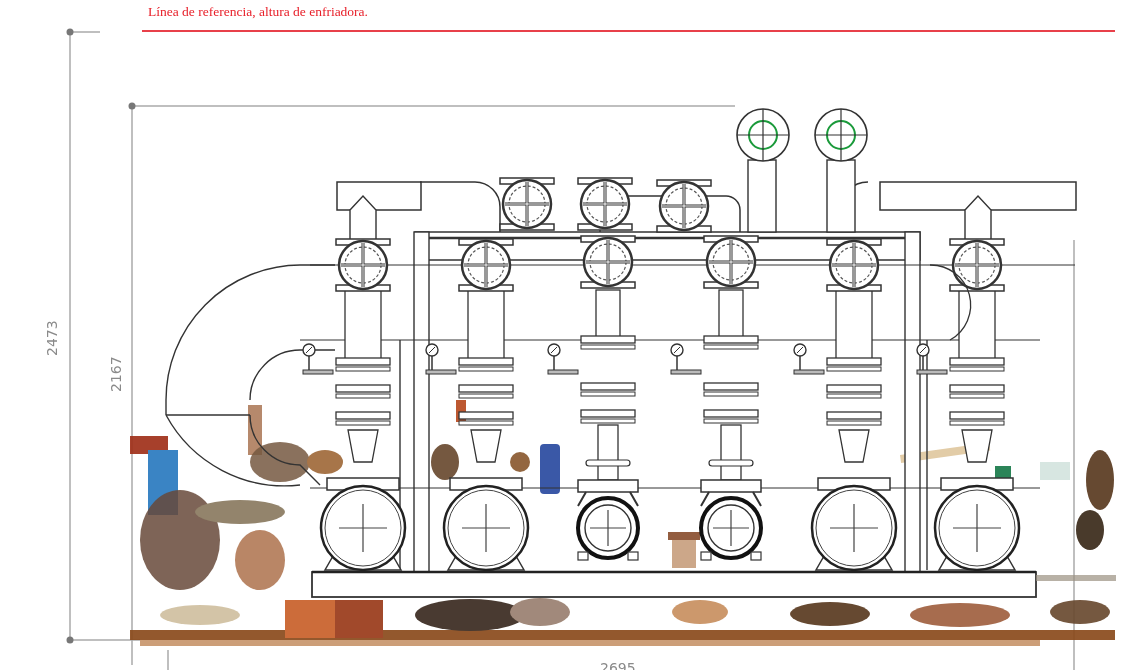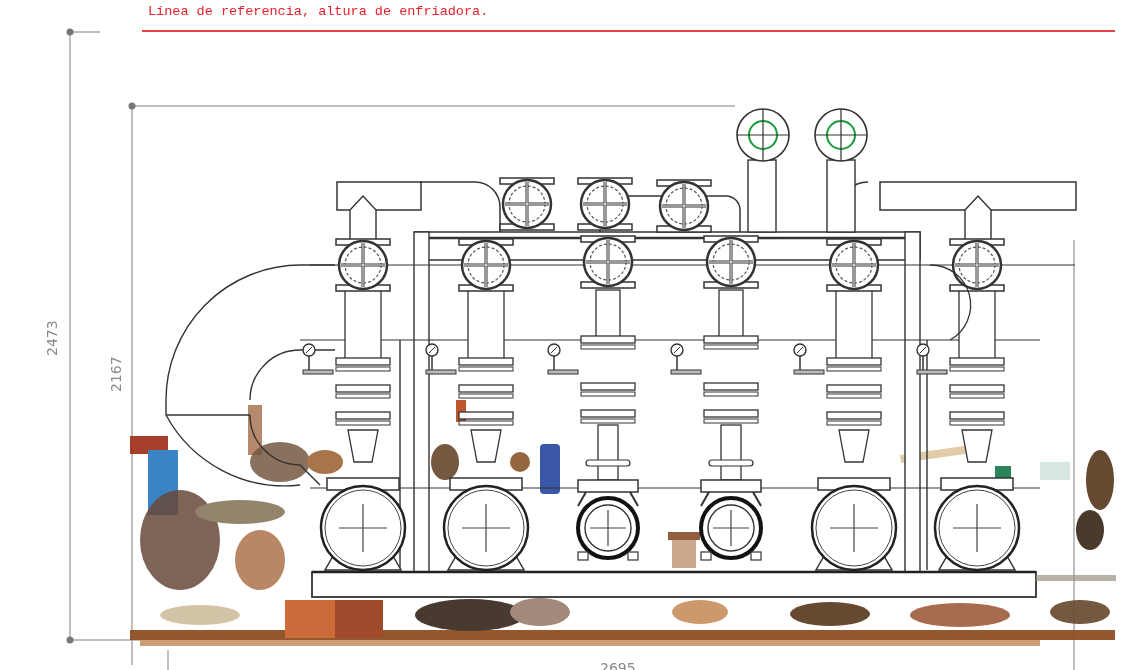--- a/index.html
+++ b/index.html
@@ -1,17 +1,17 @@
 <!DOCTYPE html>
 <html><head>
 <meta charset="utf-8">
 <style>
   html, body { margin: 0; padding: 0; background: #ffffff; }
   body { width: 1140px; height: 670px; overflow: hidden; position: relative; font-family: "Liberation Sans", sans-serif; }
-  .ref-label { position: absolute; left: 148px; top: 4px; font-size: 13.5px; color: #e8202a; font-family: Liberation Mono, monospace; letter-spacing: 0; }
+  .ref-label { position: absolute; left: 148px; top: 4px; font-size: 13.5px; color: #e8202a; font-family: Liberation Serif, serif; letter-spacing: 0; }
   .ref-line { position: absolute; left: 142px; top: 30px; width: 973px; height: 2px; background: #e8404a; }
   .dim-text { position: absolute; color: #8a8a8a; font-size: 14px; font-family: "DejaVu Sans", sans-serif; }
   .dim-v { transform: rotate(-90deg); transform-origin: left top; }
   svg { position: absolute; left: 0; top: 0; }
 </style>
 </head>
 <body>
 
 <div class="ref-label">Línea de referencia, altura de enfriadora.</div>
 <div class="ref-line"></div>

